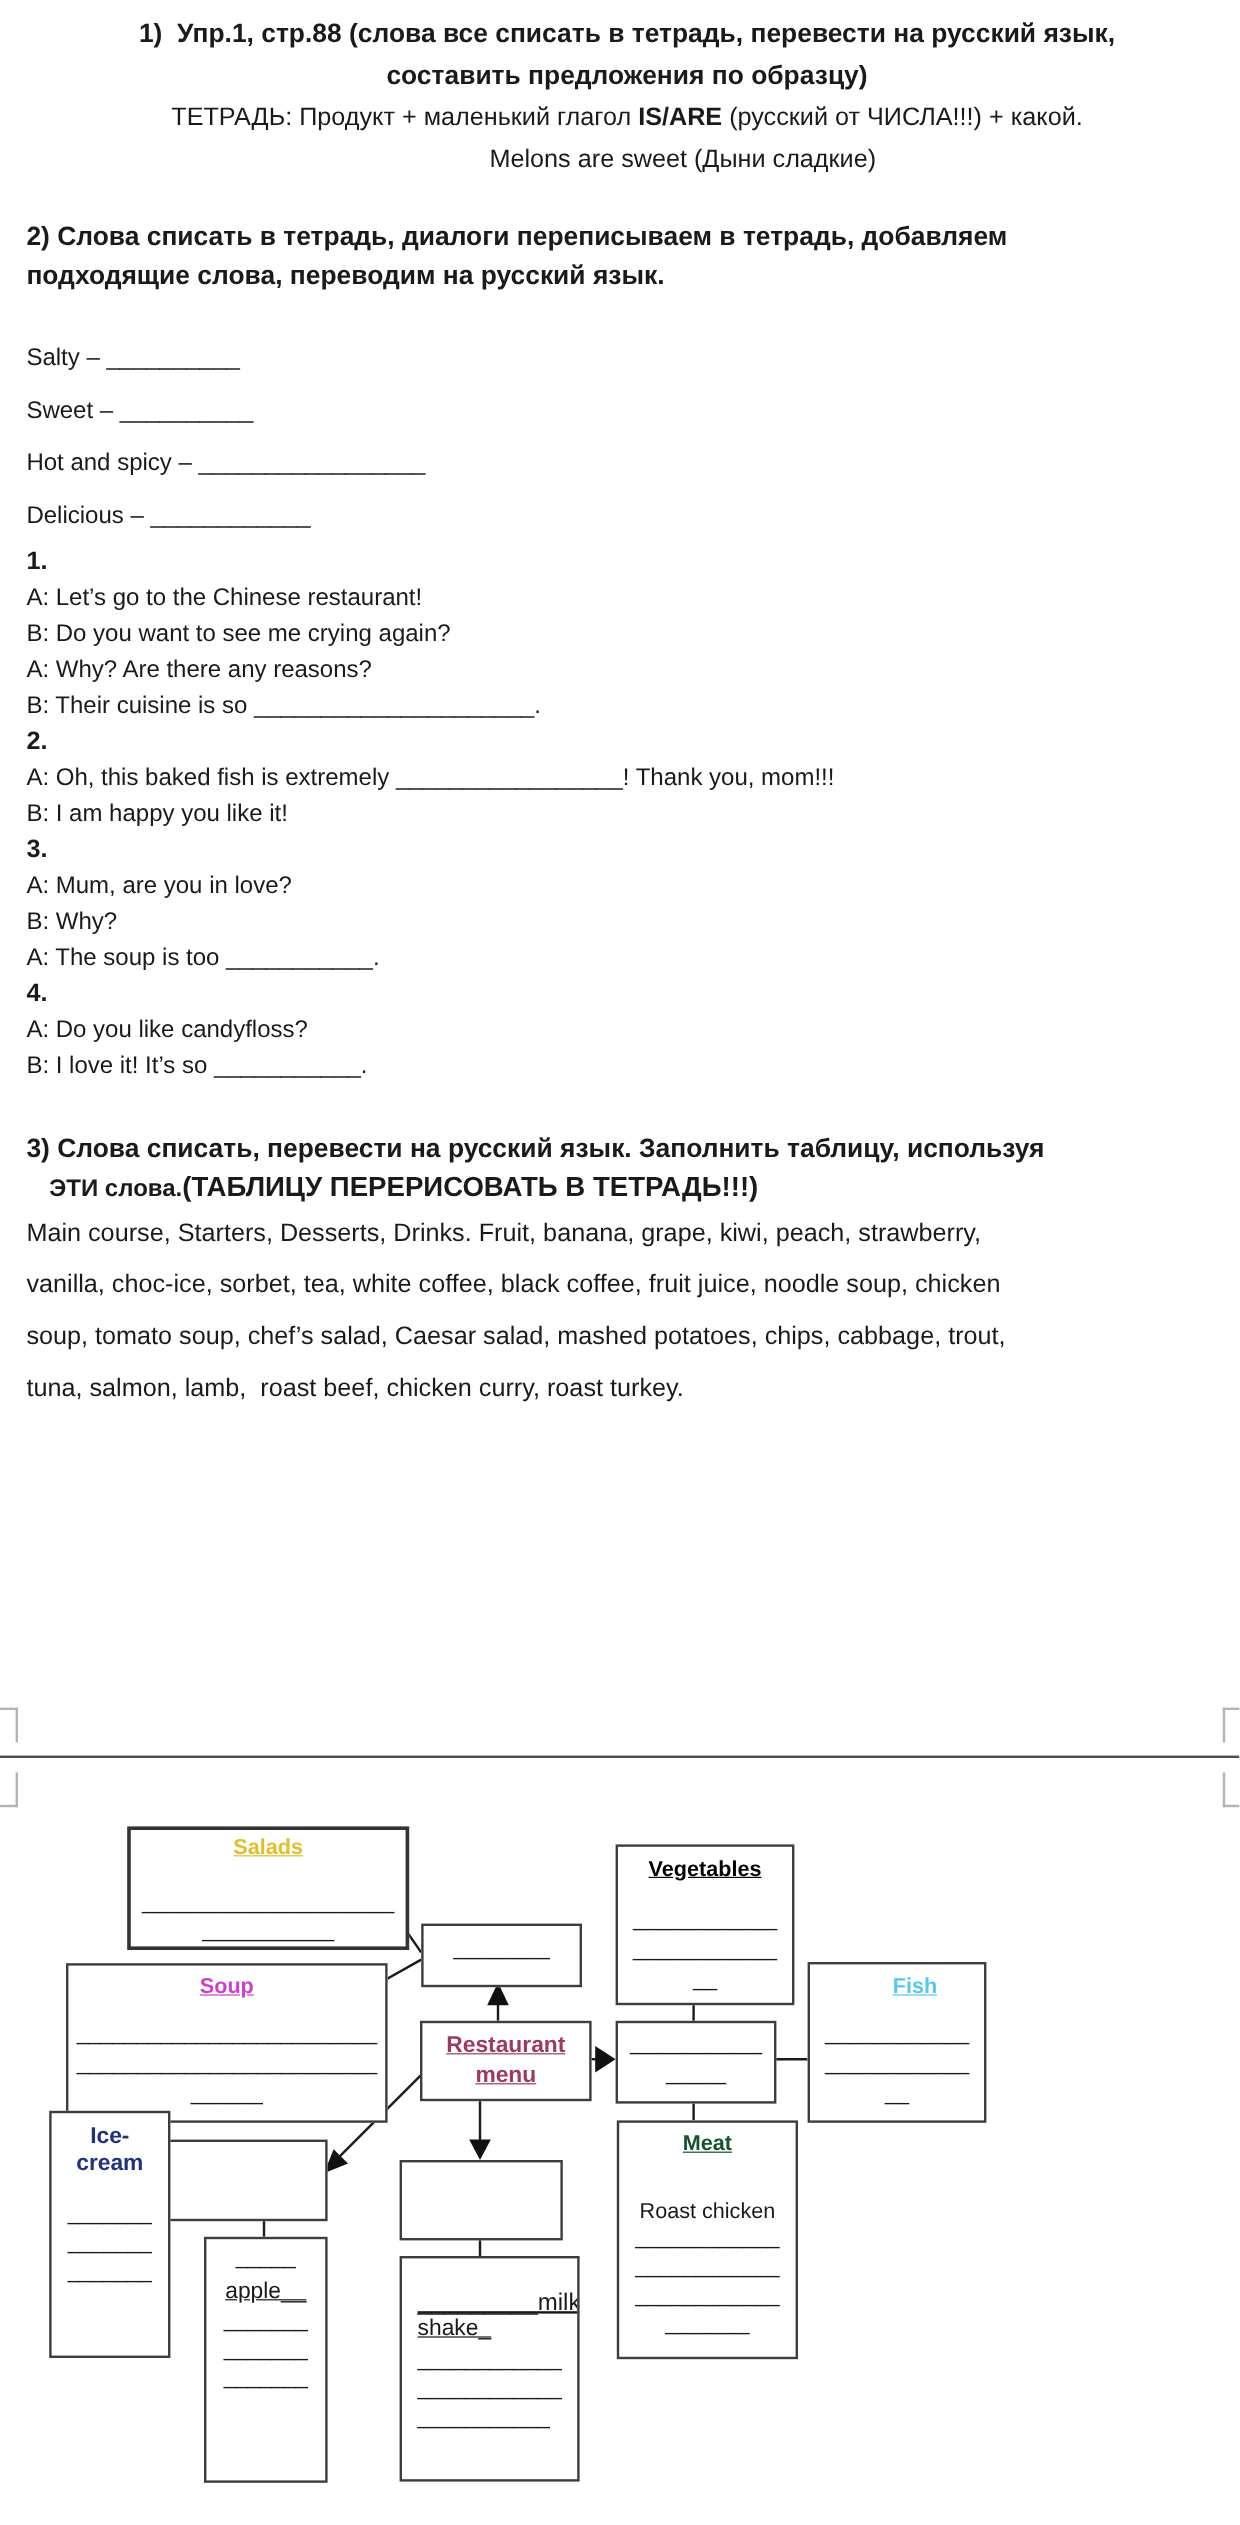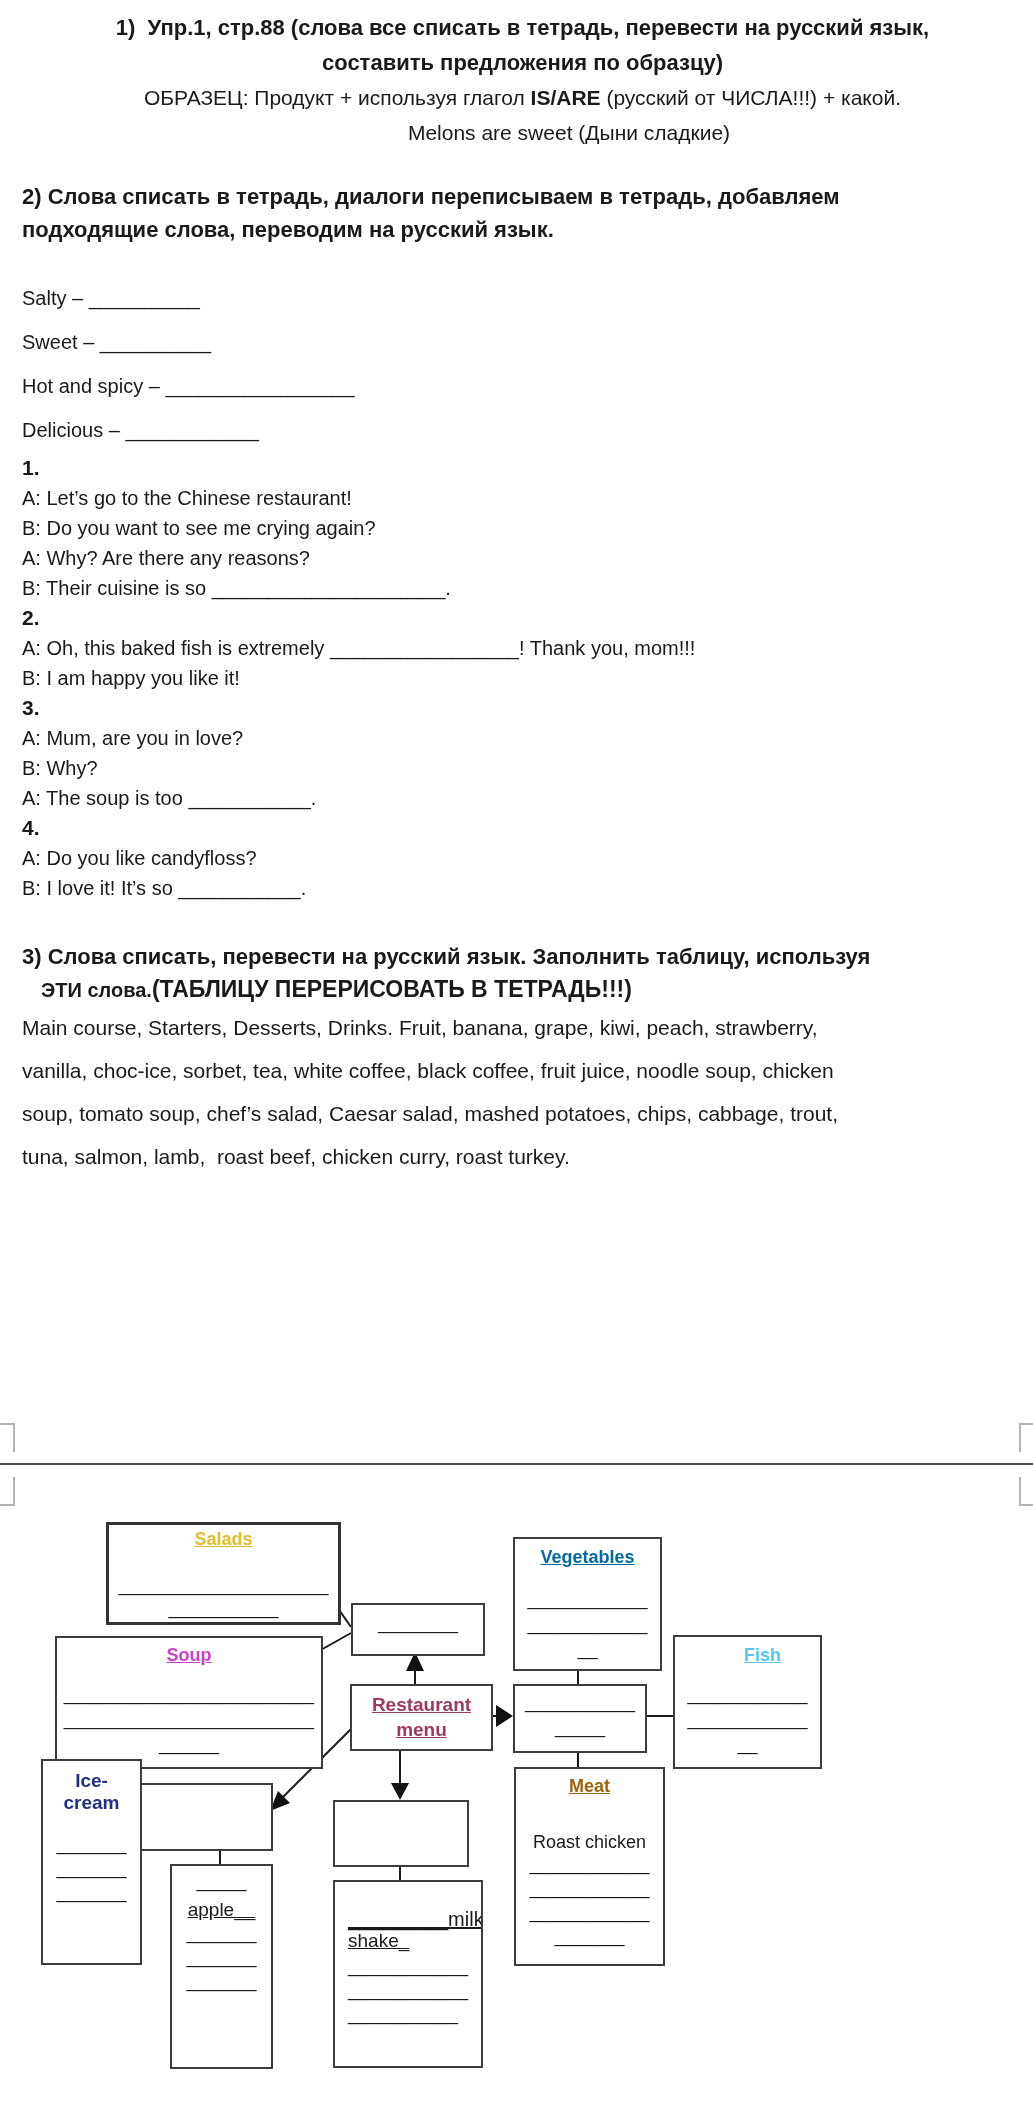--- a/index.html
+++ b/index.html
@@ -31,21 +31,21 @@
   svg.overlay{position:absolute;left:0;top:0;pointer-events:none;}
 </style>
 </head>
 <body>
 
 <div class="screen">
 
   <div class="blk h1" style="top:10px">
     <div class="ln">1)&nbsp; Упр.1, стр.88 (слова все списать в тетрадь, перевести на русский язык,</div>
     <div class="ln">составить предложения по образцу)</div>
-    <div class="ln sample"><span>ОБРАЗЕЦ: Продукт + используя глагол </span><span class="b">IS/ARE</span><span> (русский от ЧИСЛА!!!) + какой.</span></div>
+    <div class="ln sample"><span>ТЕТРАДЬ: Продукт + маленький глагол </span><span class="b">IS/ARE</span><span> (русский от ЧИСЛА!!!) + какой.</span></div>
     <div class="ln sample indent">Melons are sweet (Дыни сладкие)</div>
   </div>
 
   <div class="blk h2" style="top:180px">
     <div class="ln">2) Слова списать в тетрадь, диалоги переписываем в тетрадь, добавляем</div>
     <div class="ln">подходящие слова, переводим на русский язык.</div>
   </div>
 
   <div class="blk vocab" style="top:276px">
     <div class="ln">Salty – __________</div>
@@ -109,21 +109,21 @@
     <line x1="400" y1="1863" x2="400" y2="1880" stroke="#1a1a1a" stroke-width="2"></line>
   </svg>
 
   <div class="dbox" style="left:106px;top:1522px;width:229px;height:97px;border-width:3px;border-color:#333">
     <div class="btitle" style="padding-top: 4px; color: rgb(226, 191, 42);">Salads</div>
     <div class="uline" style="margin-top:26px">_____________________</div>
     <div class="uline" style="margin-top:3px">___________</div>
   </div>
 
   <div class="dbox" style="left:513px;top:1537px;width:145px;height:130px">
-    <div class="btitle" style="padding-top: 8px; color: #0369a1;">Vegetables</div>
+    <div class="btitle" style="padding-top: 8px; color: #000000;">Vegetables</div>
     <div class="uline" style="margin-top:22px">____________</div>
     <div class="uline" style="margin-top:5px">____________</div>
     <div class="uline" style="margin-top:5px">__</div>
   </div>
 
   <div class="dbox" style="left:351px;top:1603px;width:130px;height:49px">
     <div class="uline" style="padding-top:8px">________</div>
   </div>
 
   <div class="dbox" style="left:55px;top:1636px;width:264px;height:129px">
@@ -144,21 +144,21 @@
     <div class="btitle" style="padding-top: 6px; color: rgb(157, 58, 99);">Restaurant</div>
     <div class="btitle" style="color: rgb(157, 58, 99);">menu</div>
   </div>
 
   <div class="dbox" style="left:513px;top:1684px;width:130px;height:65px">
     <div class="uline" style="padding-top:6px">___________</div>
     <div class="uline" style="margin-top:5px">_____</div>
   </div>
 
   <div class="dbox" style="left:514px;top:1767px;width:147px;height:195px">
-    <div class="btitle" style="padding-top: 7px; color: #a16207;">Meat</div>
+    <div class="btitle" style="padding-top: 7px; color: #14532d;">Meat</div>
     <div class="bitem" style="margin-top:36px">Roast chicken</div>
     <div class="uline" style="margin-top:2px">____________</div>
     <div class="uline" style="margin-top:4px">____________</div>
     <div class="uline" style="margin-top:4px">____________</div>
     <div class="uline" style="margin-top:4px">_______</div>
   </div>
 
   <div class="dbox" style="left:137px;top:1783px;width:132px;height:64px"></div>
 
   <div class="dbox" style="left:333px;top:1800px;width:132px;height:63px"></div>

